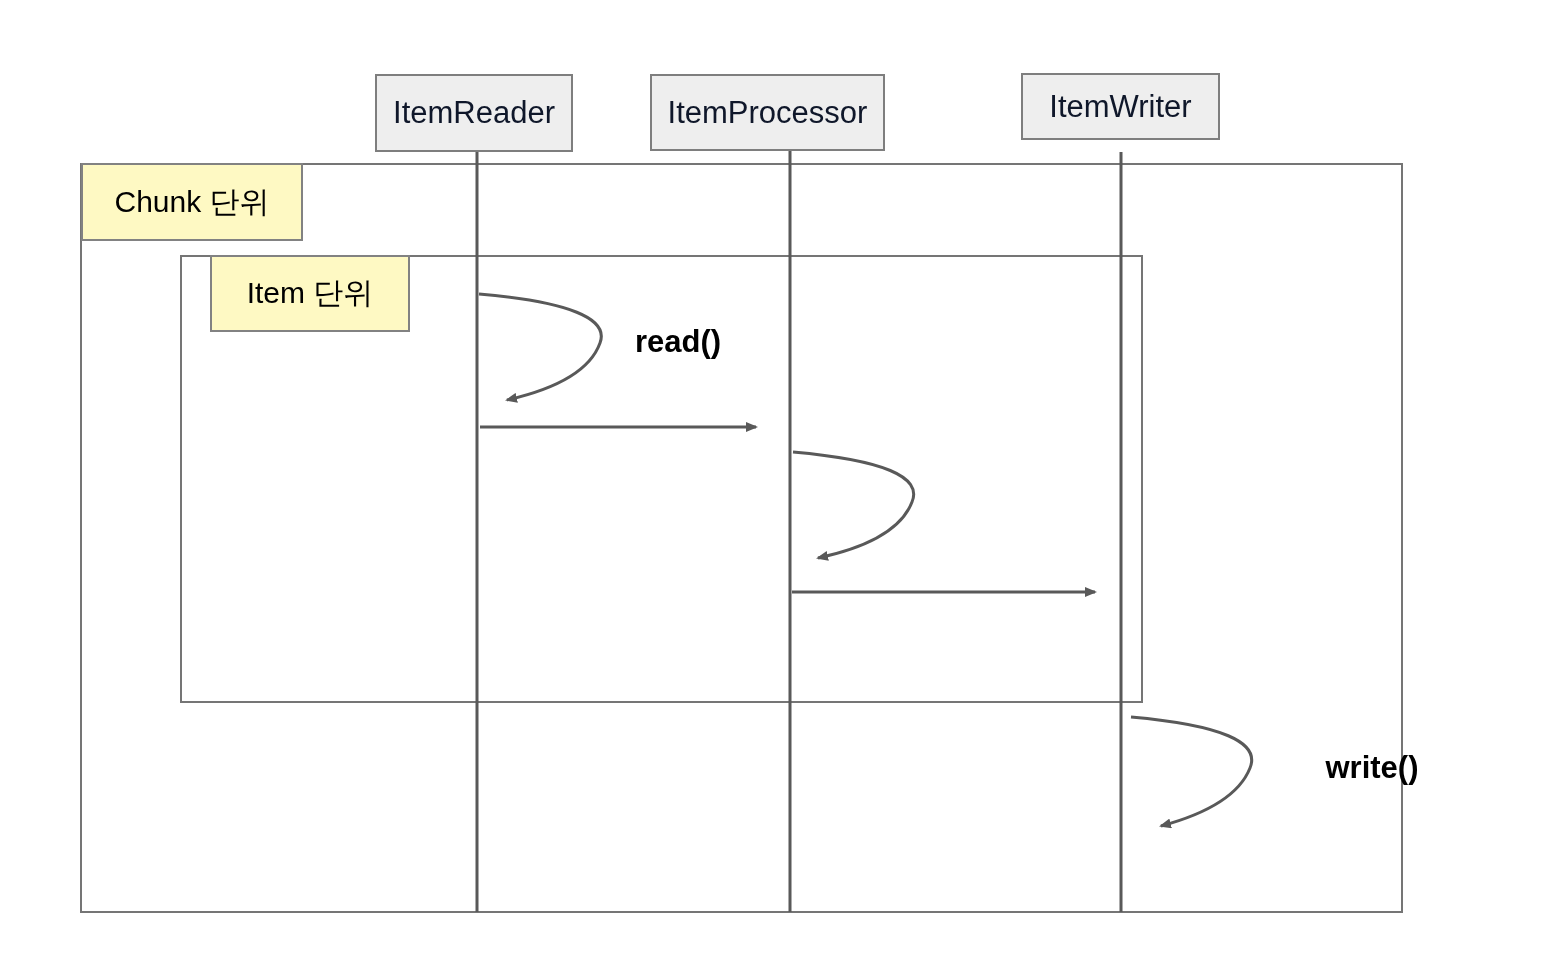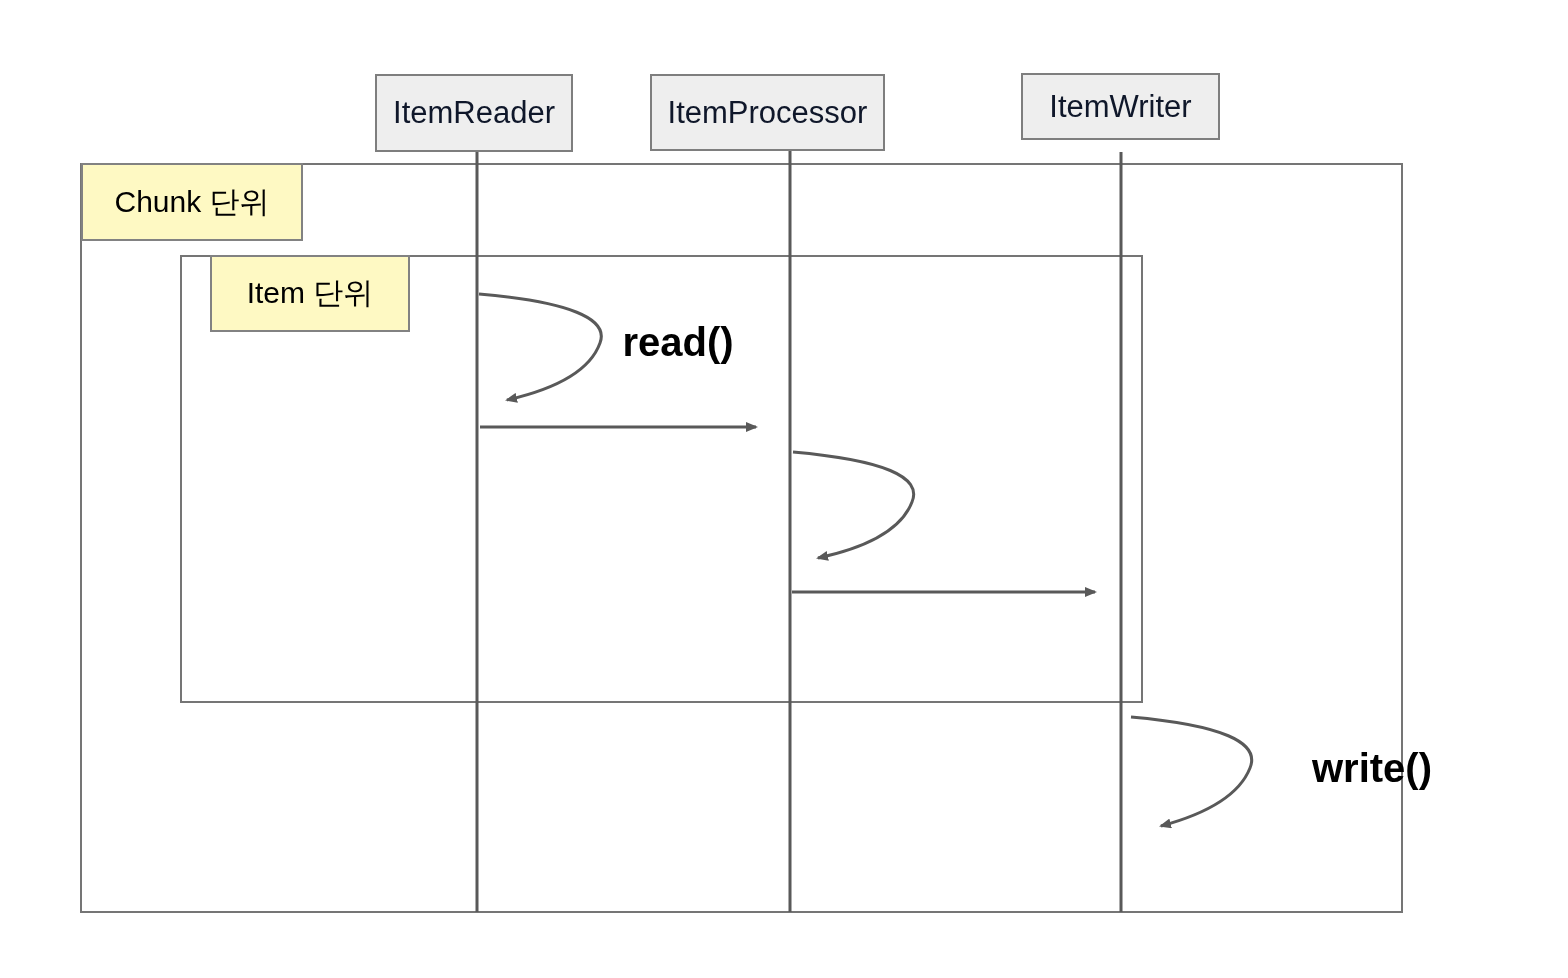--- a/index.html
+++ b/index.html
@@ -56,21 +56,21 @@
     color: #0f172a;
     white-space: nowrap;
   }
   .participant-reader    { left: 375px; top: 74px; width: 198px; height: 78px; }
   .participant-processor { left: 650px; top: 74px; width: 235px; height: 77px; }
   .participant-writer    { left: 1021px; top: 73px; width: 199px; height: 67px; }
   
   .message-label {
     position: absolute;
     transform: translate(-50%, -50%);
-    font-size: 40px;
+    font-size: 31px;
     font-weight: bold;
     color: #000000;
     white-space: nowrap;
   }
   .message-label-read    { left: 678px;  top: 342px; }
   .message-label-process { left: 1022px; top: 503px; }
   .message-label-write   { left: 1372px; top: 768px; }
   svg { display: block; }
 </style>
 </head>

